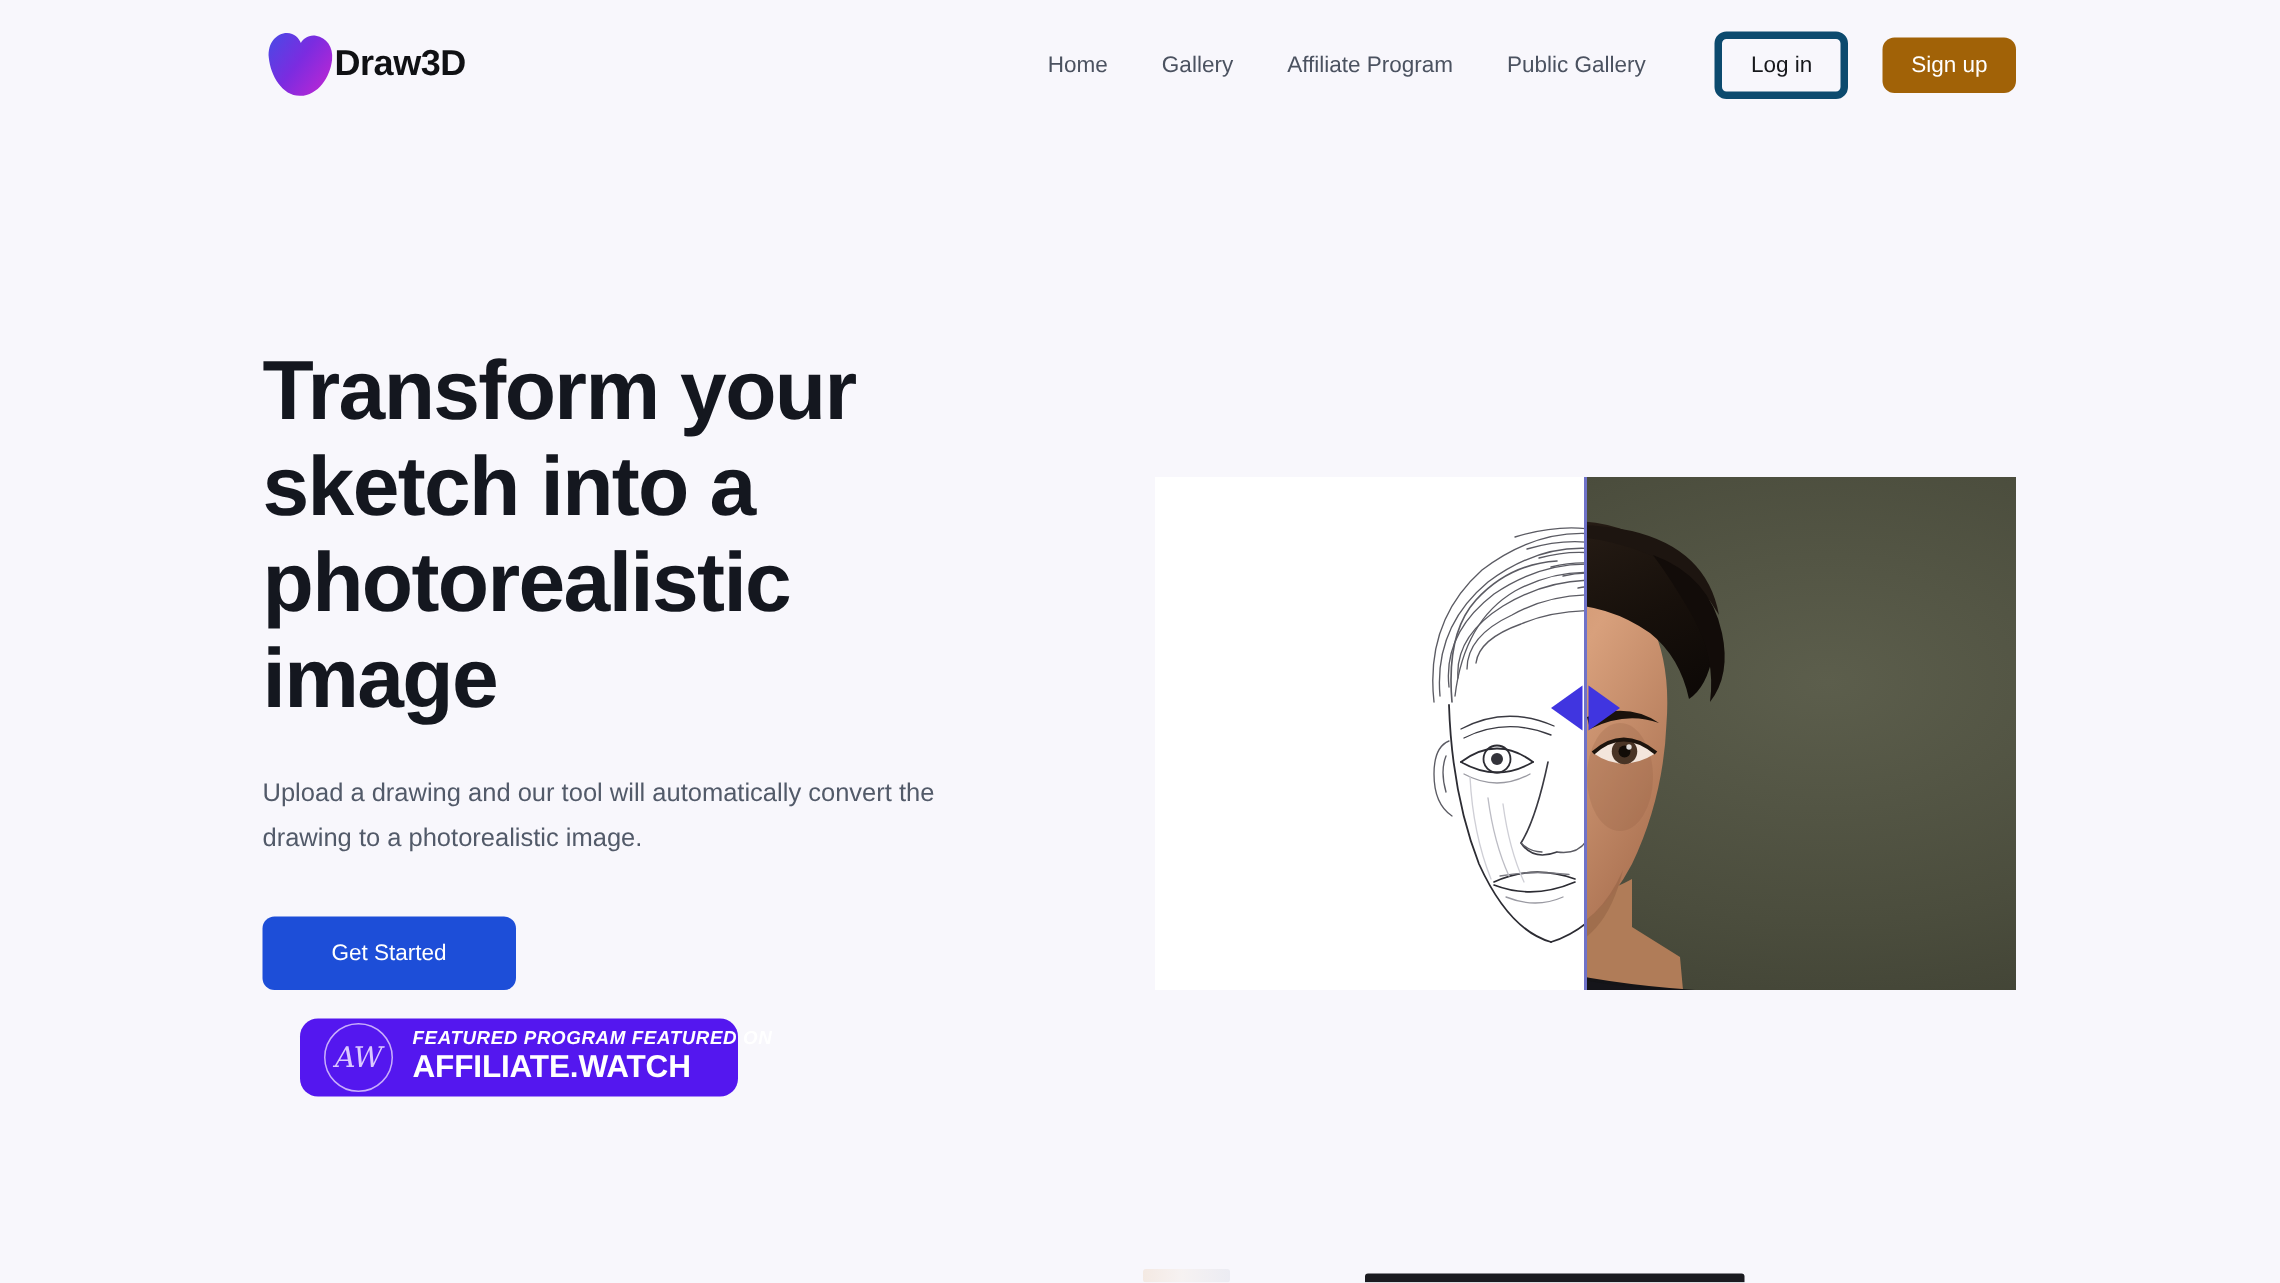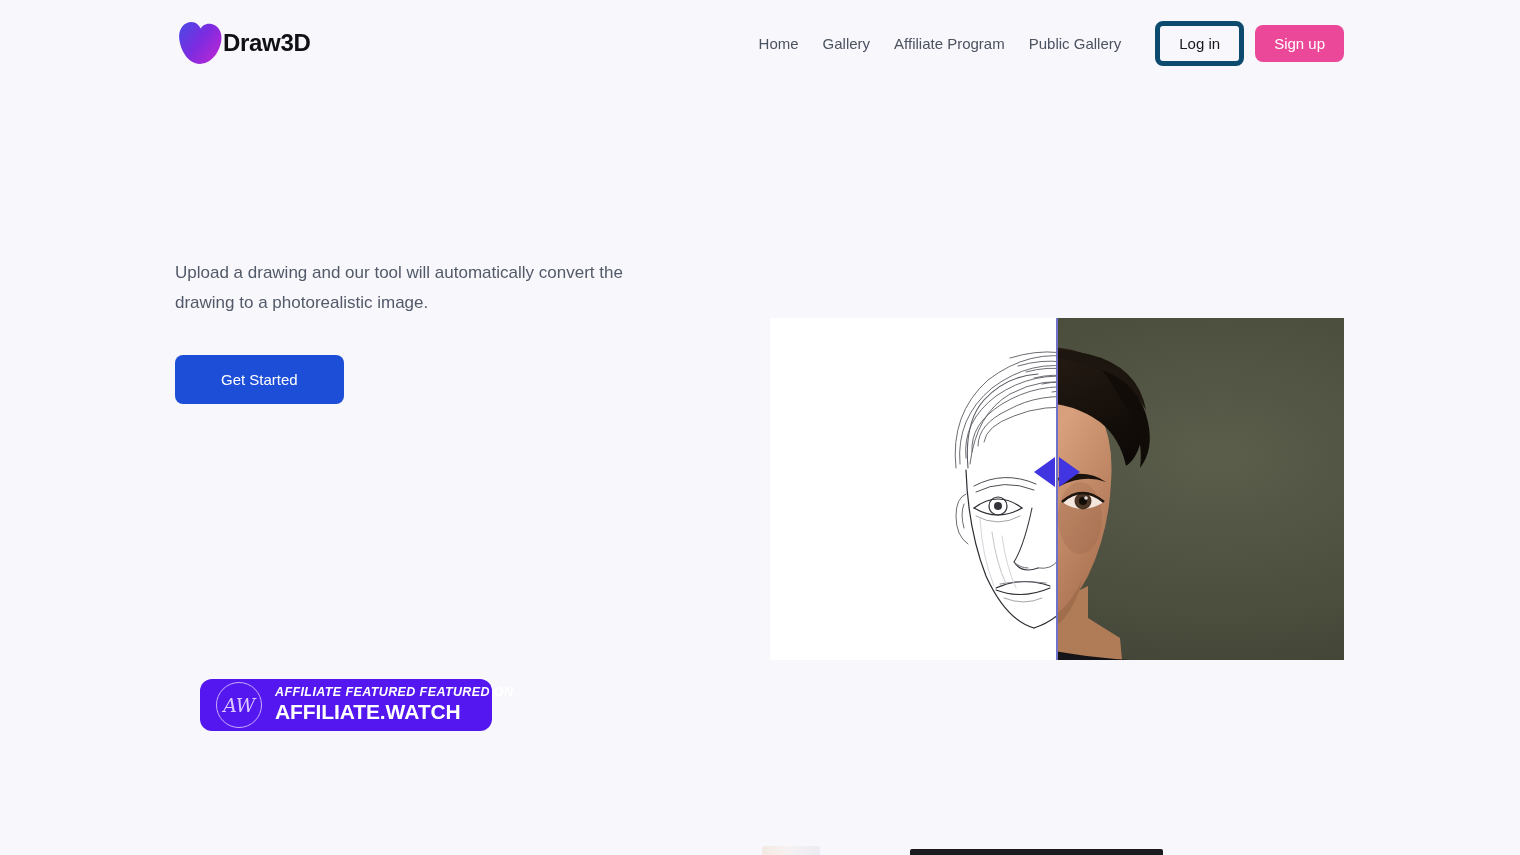--- a/index.html
+++ b/index.html
@@ -47,21 +47,21 @@
     font-size: 24px;
     font-weight: 700;
     color: #101114;
     letter-spacing: -0.3px;
     line-height: 1;
   }
 
   .nav {
     display: flex;
     align-items: center;
-    gap: 0px;
+    gap: 12px;
     justify-content: flex-end;
   }
   .nav-link {
     font-size: 15px;
     color: #4b5260;
     text-decoration: none;
     padding: 8px 12px;
     line-height: 1;
     white-space: nowrap;
   }
@@ -76,21 +76,21 @@
     padding: 10px 19px;
     line-height: 1;
     cursor: pointer;
     font-family: inherit;
     white-space: nowrap;
   }
   .btn-signup {
     margin-left: 11px;
     font-size: 15px;
     color: #ffffff;
-    background: #ec4899;
+    background: #a16207;
     border: none;
     border-radius: 8px;
     padding: 11px 19px;
     line-height: 1;
     cursor: pointer;
     font-family: inherit;
     white-space: nowrap;
   }
 
   
@@ -299,32 +299,33 @@
       <a class="nav-link" href="#">Home</a>
       <a class="nav-link" href="#">Gallery</a>
       <a class="nav-link" href="#">Affiliate Program</a>
       <a class="nav-link" href="#">Public Gallery</a>
       <button class="btn-login">Log in</button>
       <button class="btn-signup">Sign up</button>
     </nav>
   </header>
 
   <section class="hero-left">
+    <h1 class="hero-title">Transform your sketch into a photorealistic image</h1>
     <p class="hero-sub">Upload a drawing and our tool will automatically convert the drawing to a photorealistic image.</p>
     <div class="hero-cta">
       <button class="btn-primary">Get Started</button>
     </div>
   </section>
 
   <a class="aw-badge" href="#">
     <span class="aw-circle">
       <span class="aw-mono">AW</span>
     </span>
     <span class="aw-lines">
-      <span class="aw-line1">AFFILIATE FEATURED FEATURED ON</span>
+      <span class="aw-line1">FEATURED PROGRAM FEATURED ON</span>
       <span class="aw-line2">AFFILIATE.WATCH</span>
     </span>
   </a>
 
   <div class="compare">
 
     <div class="compare-after">
       <svg viewBox="0 0 574 342" width="574" height="342" preserveAspectRatio="xMidYMid slice">
         <defs>
           <radialGradient id="bgOlive" cx="0.78" cy="0.40" r="0.85">

